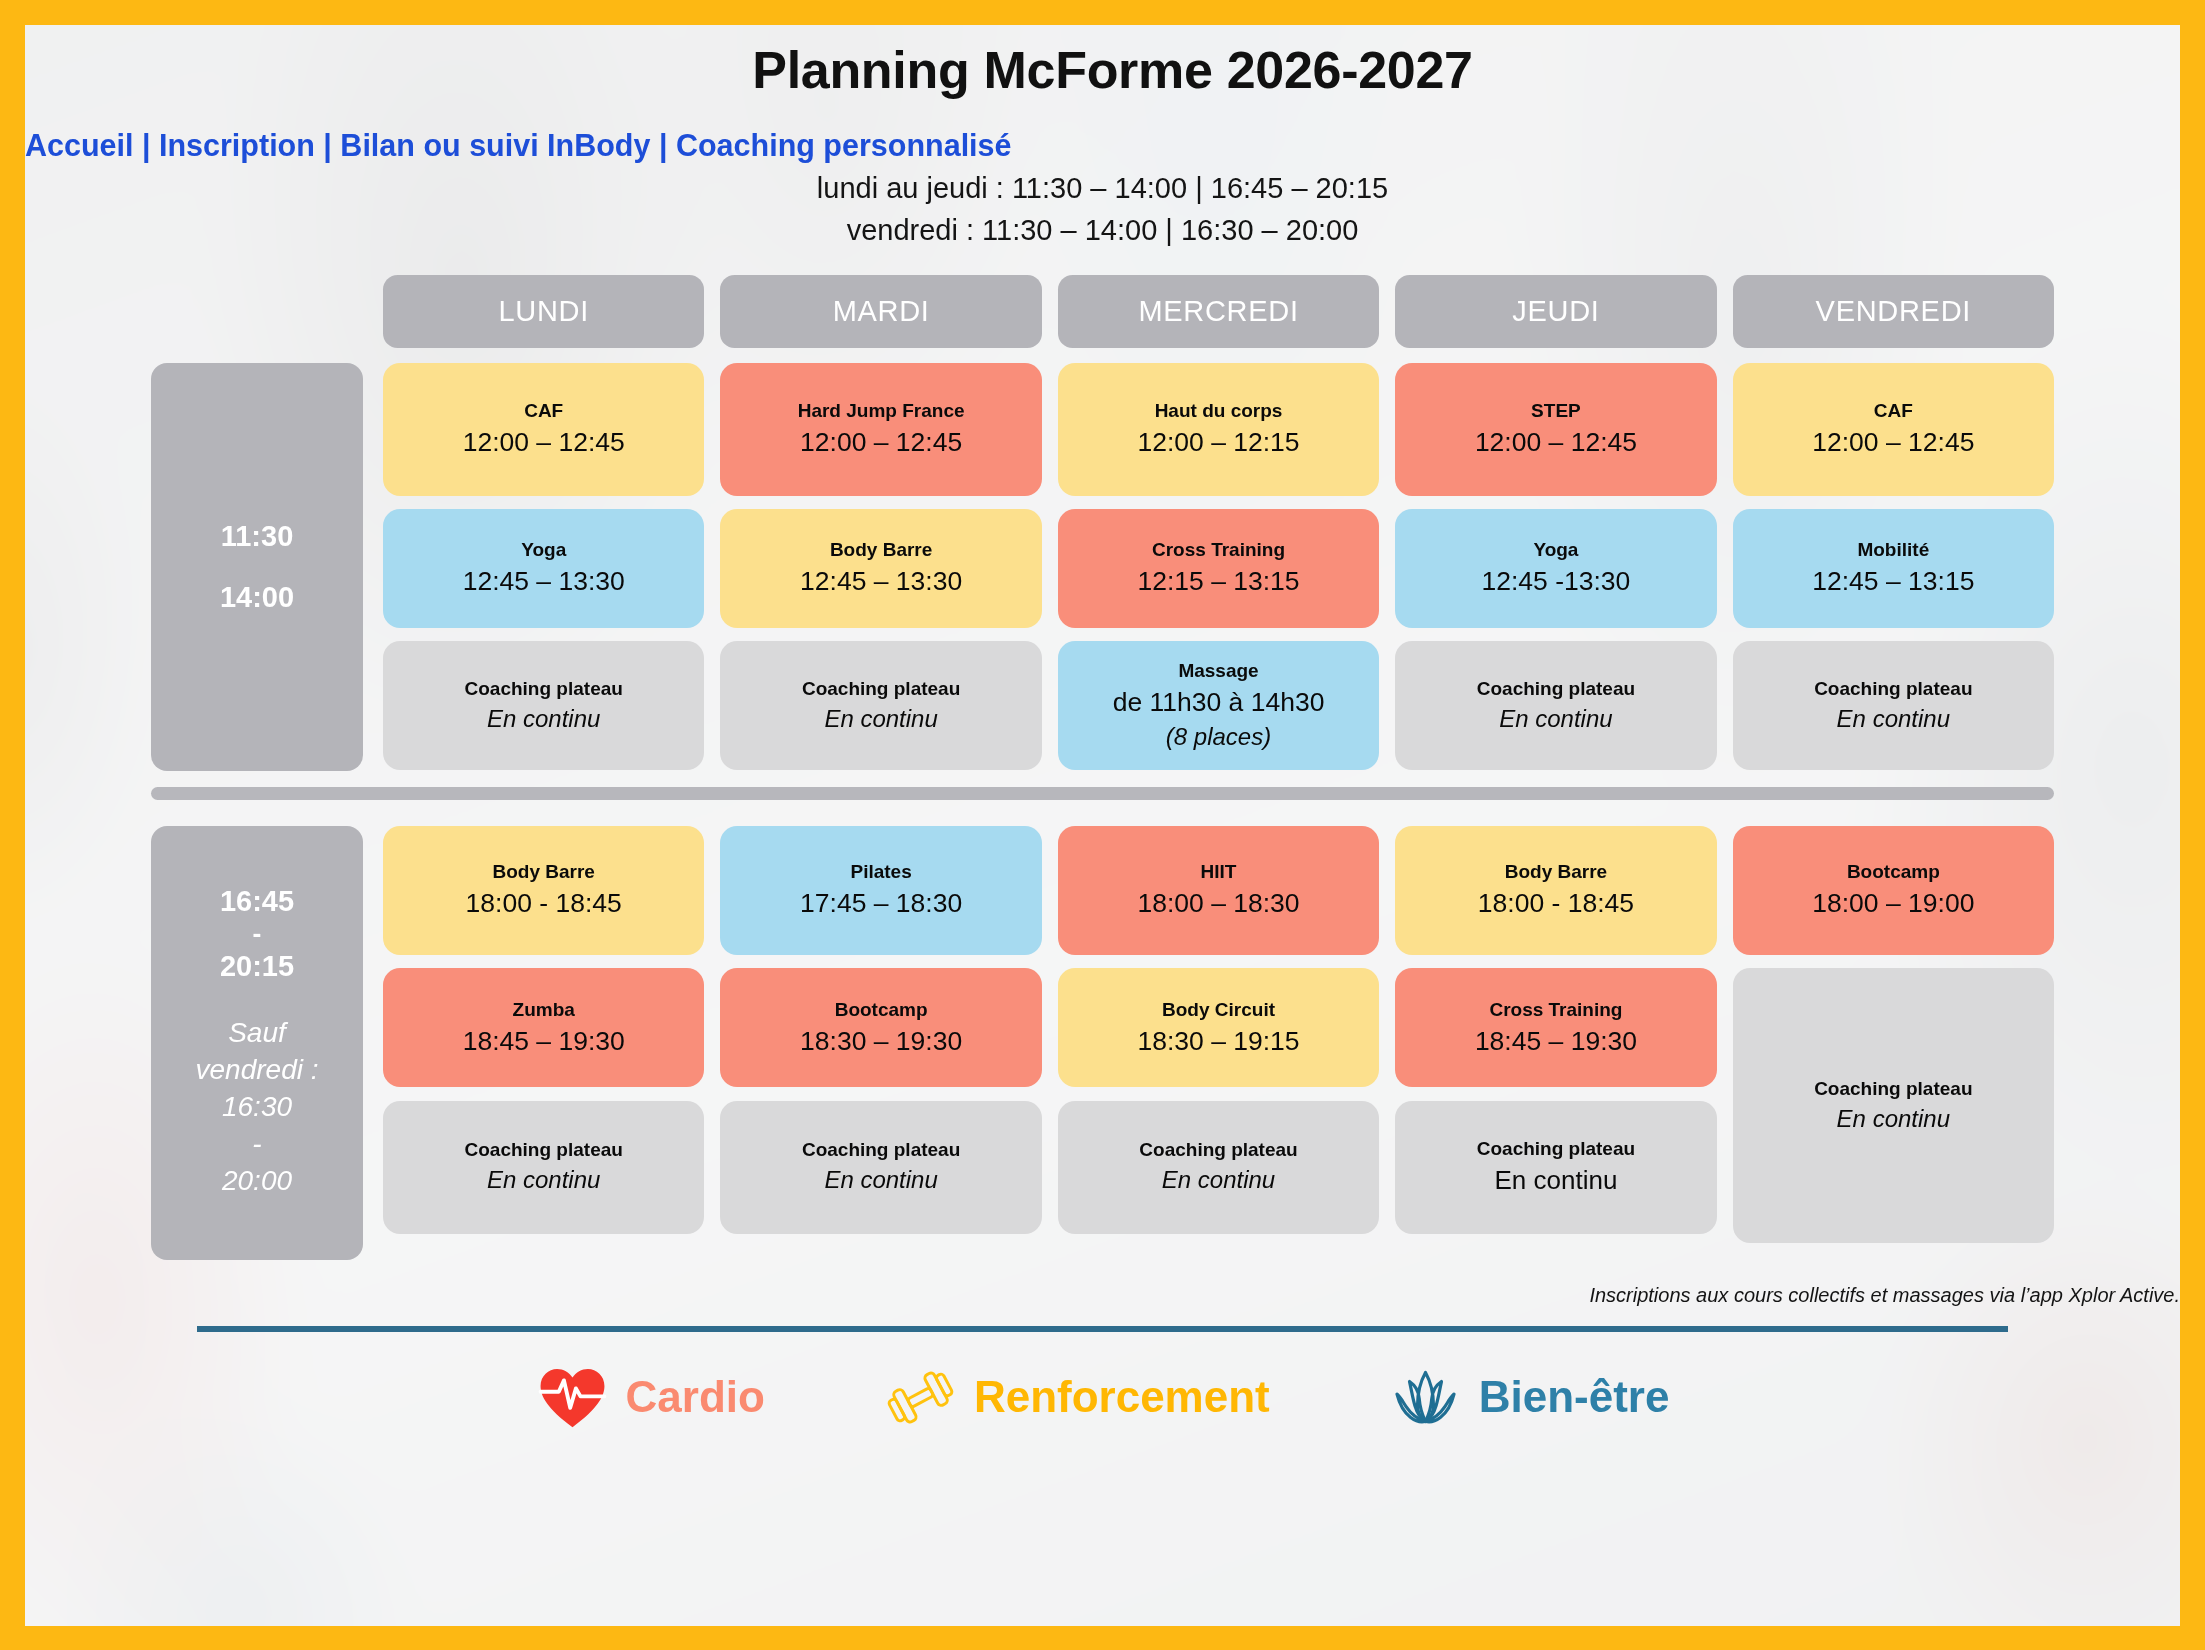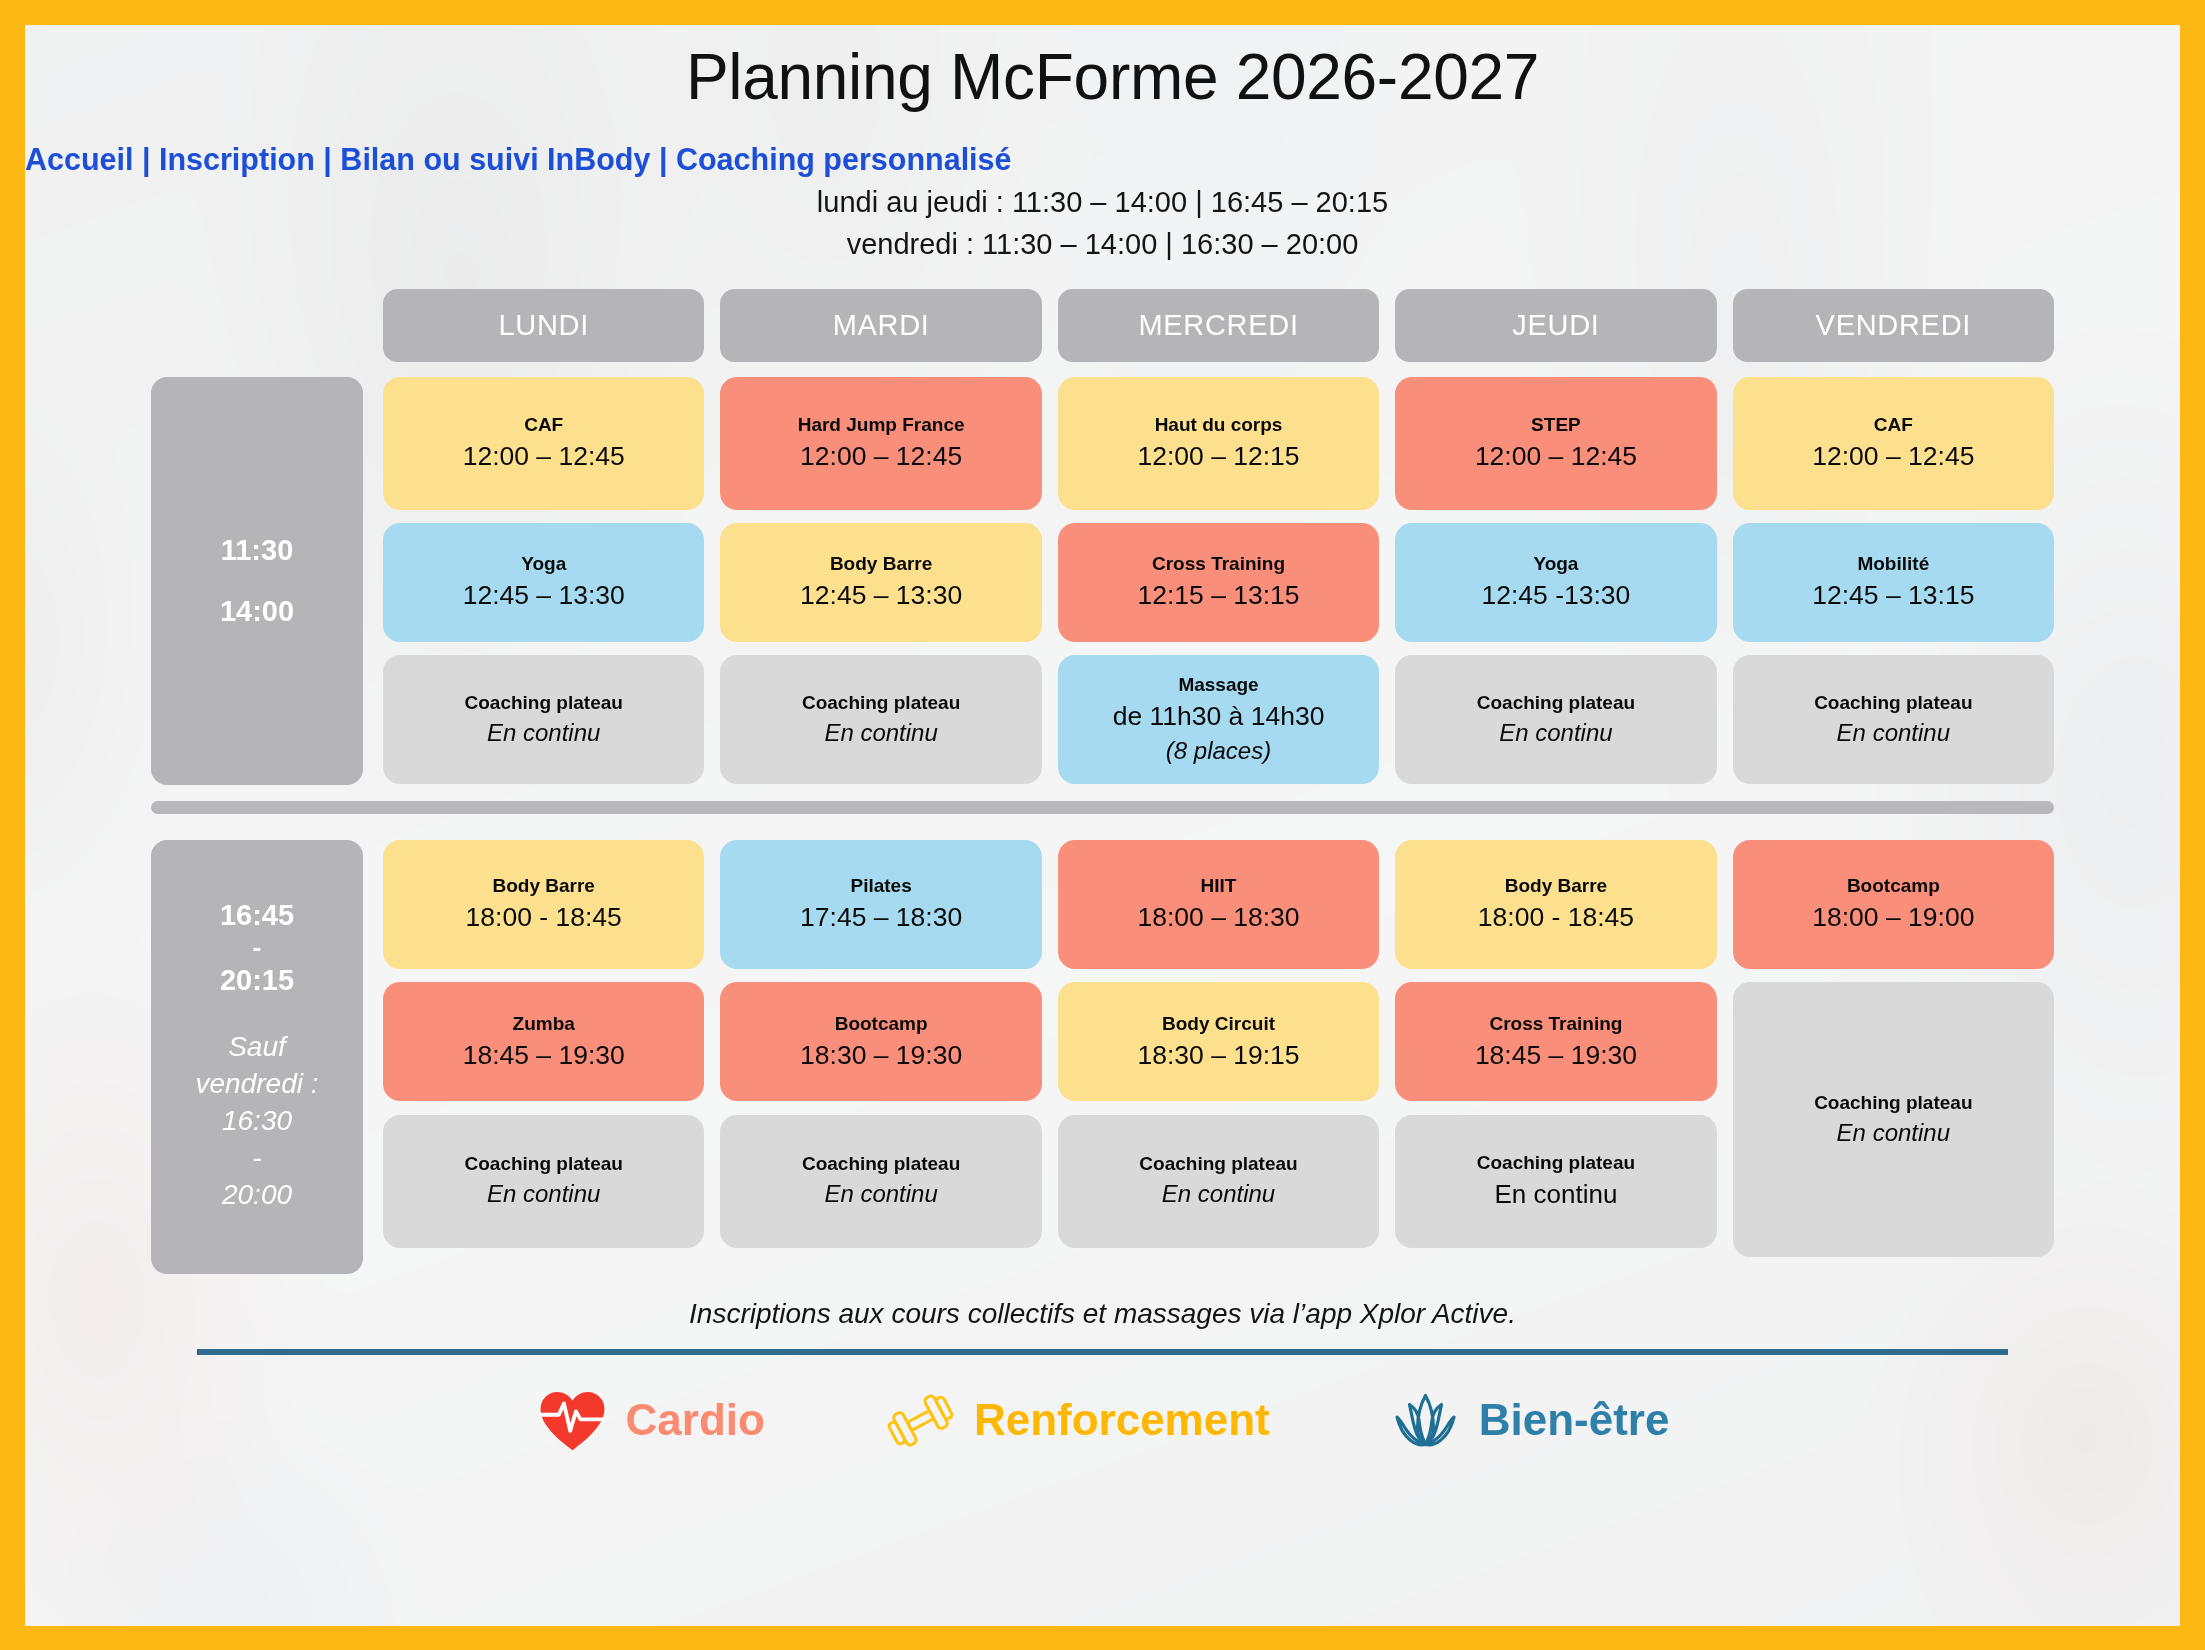--- a/index.html
+++ b/index.html
@@ -51,22 +51,22 @@
 
   #content {
     position: relative;
     width: 100%;
     height: 100%;
   }
 
   
   .title {
     text-align: center;
-    font-size: 64px;
-    font-weight: 400;
+    font-size: 52px;
+    font-weight: 700;
     color: #111111;
     letter-spacing: -0.3px;
     padding-top: 14.6px;
     margin-left: 20px;
   }
   .subtitle-1 {
     font-size: 30.5px;
     font-weight: 700;
     color: #1d4ed8;
     margin-top: 28px;
@@ -208,22 +208,22 @@
   .divider {
     width: 1903px;
     height: 13.3px;
     margin: 16px auto 0 auto;
     background: #B7B7BC;
     border-radius: 6.6px;
   }
 
   
   .footnote {
-    text-align: center;
-    font-size: 28px;
+    text-align: right;
+    font-size: 20px;
     font-style: italic;
     color: #141414;
     margin-top: 24px;
   }
   .rule {
     width: 1811px;
     height: 6px;
     background: #2E6B8C;
     margin: 18.6px auto 0 auto;
   }

